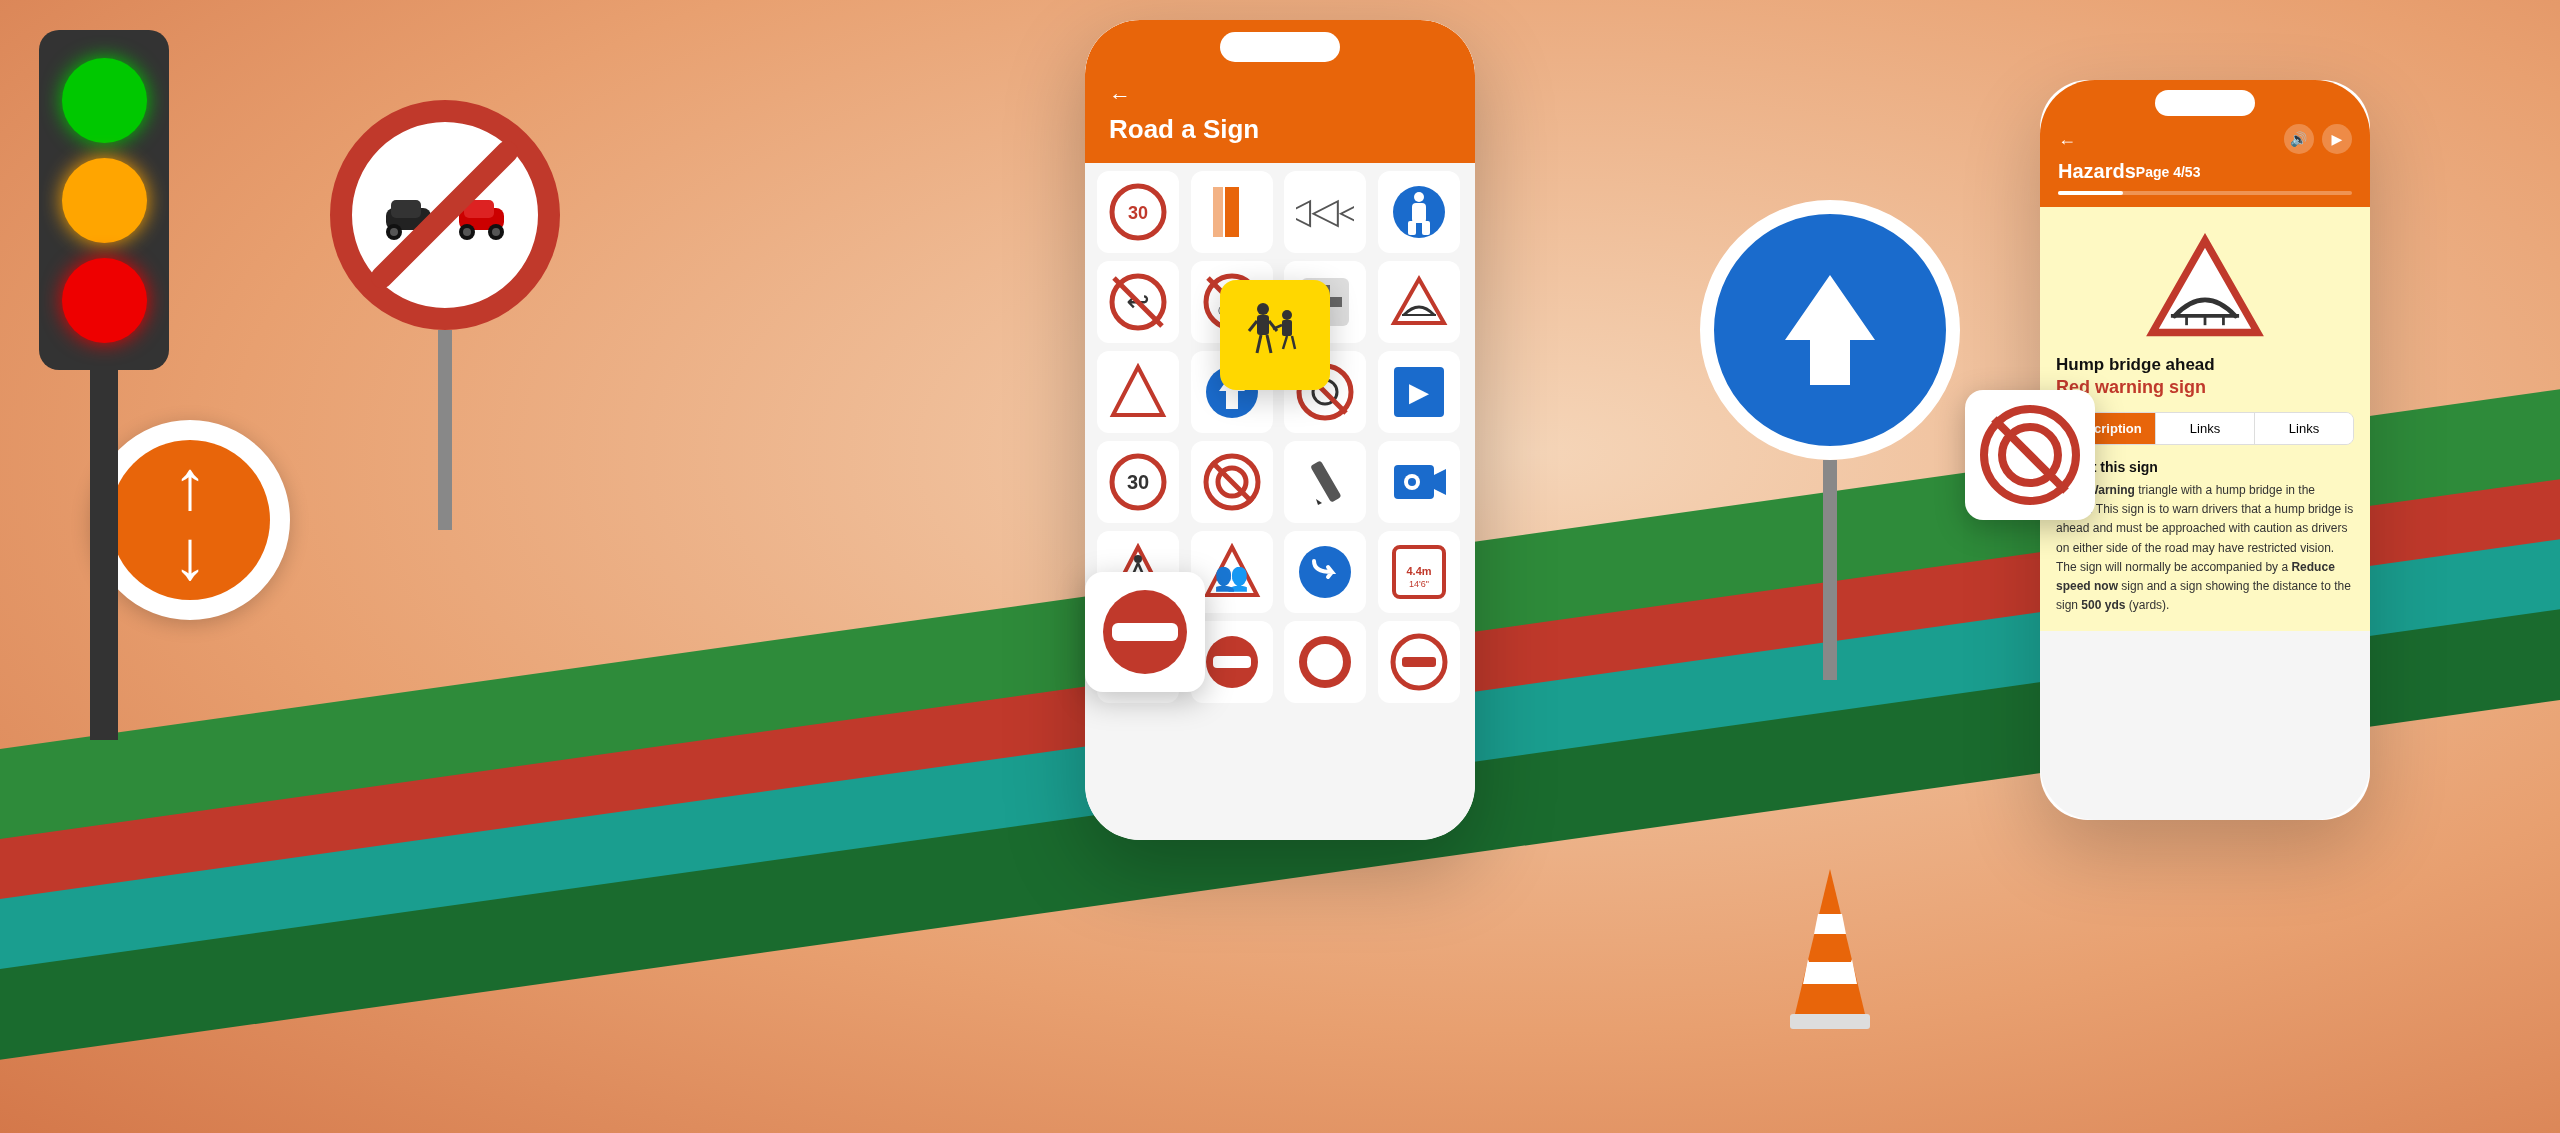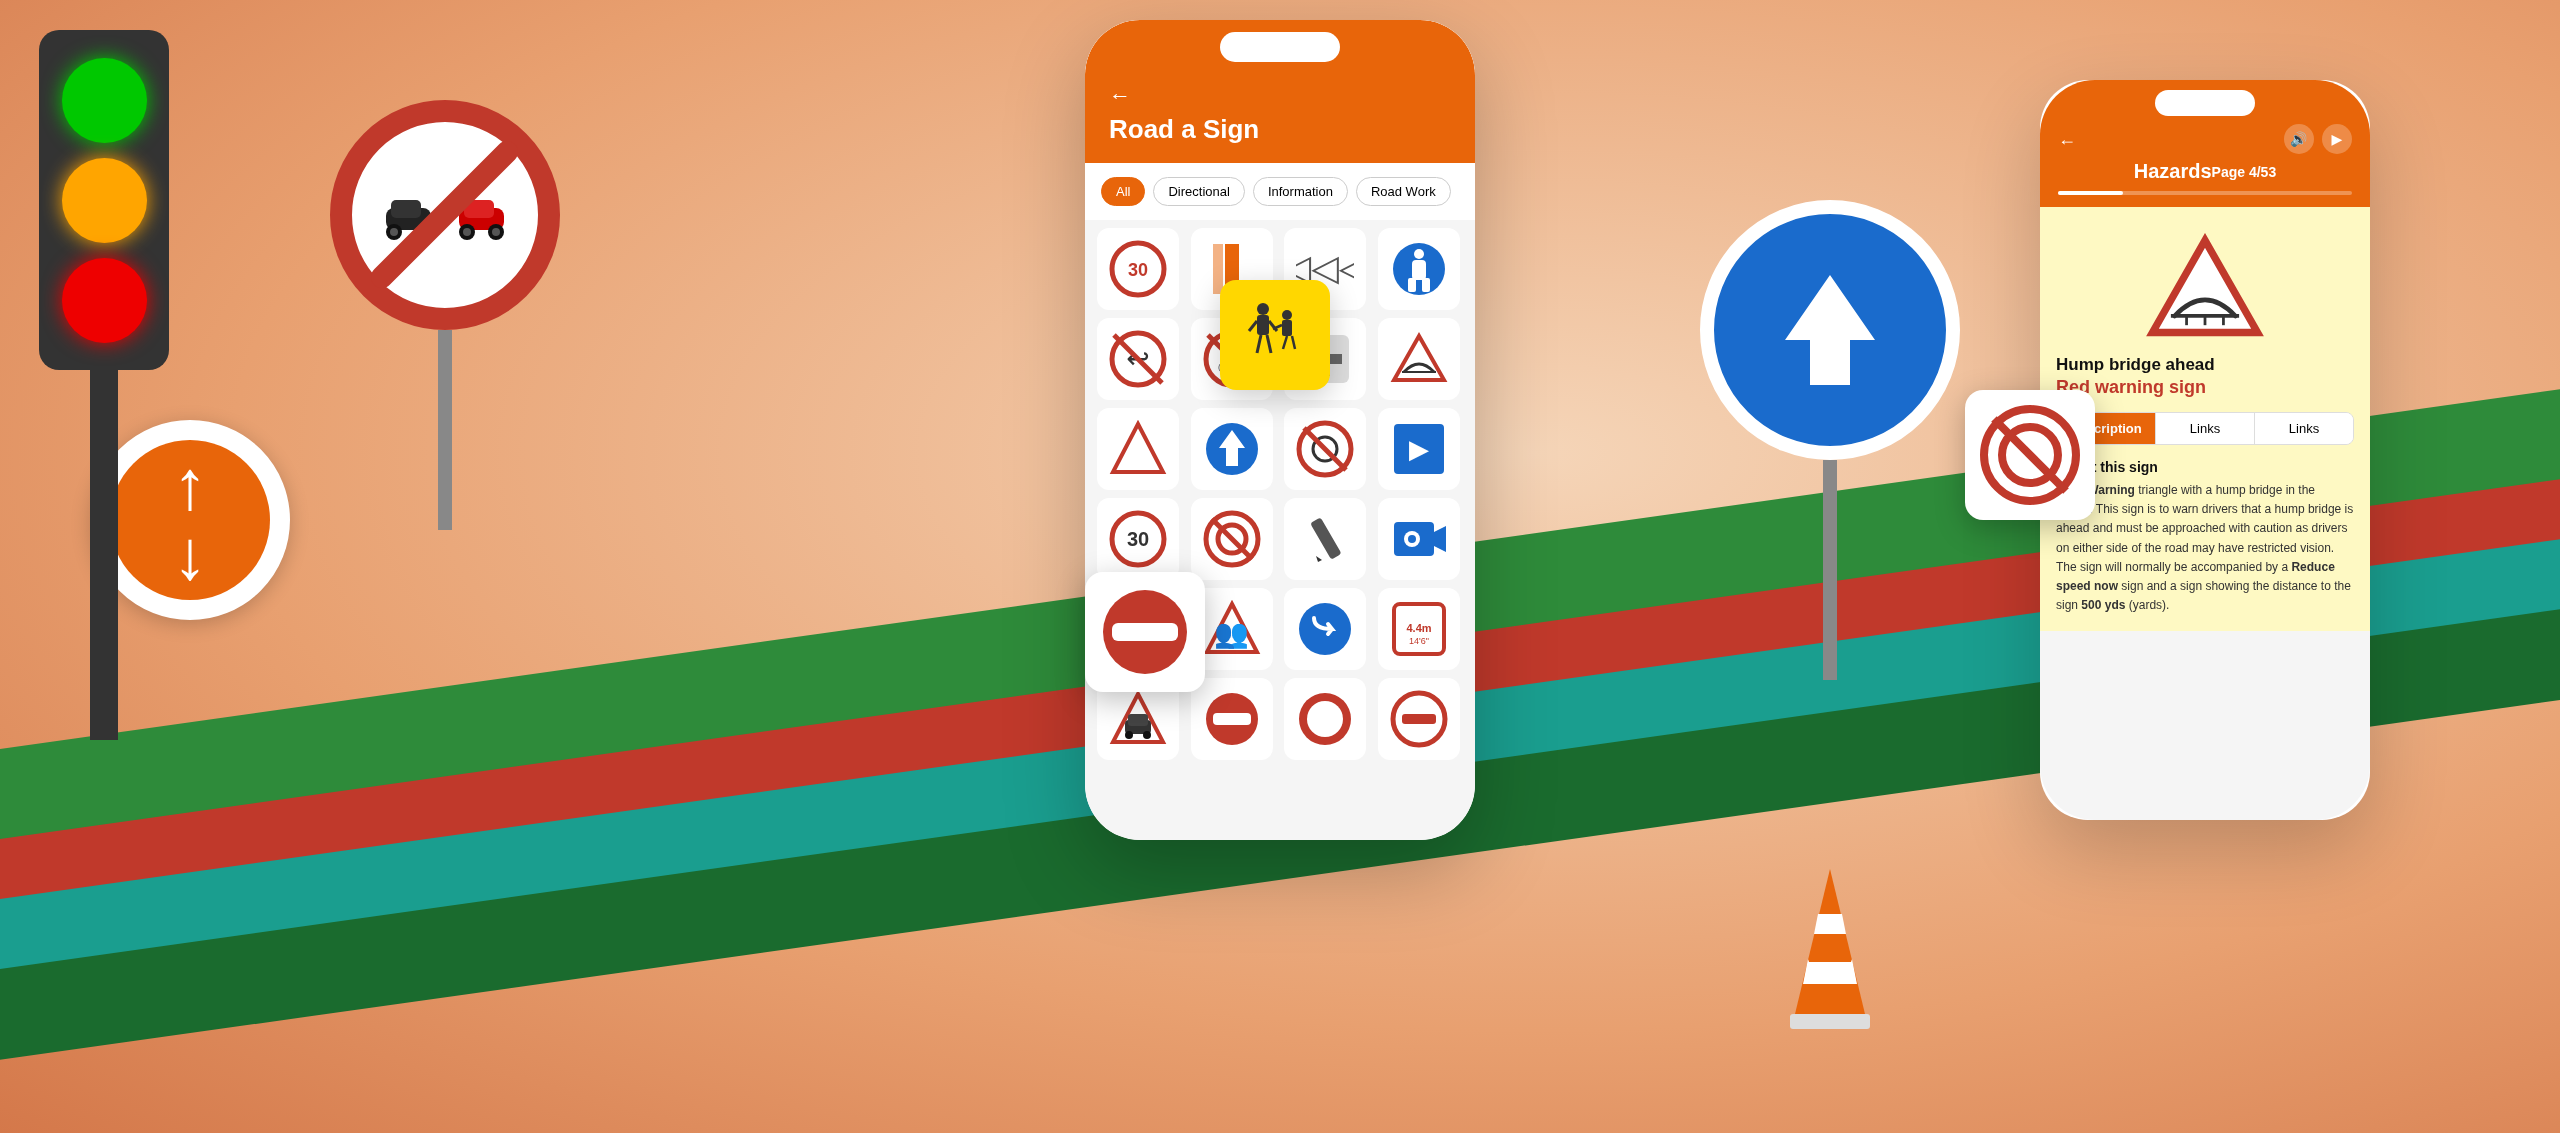--- a/index.html
+++ b/index.html
@@ -290,21 +290,21 @@
     }
     .phone-secondary .phone-screen {
       background: #f5f5f5;
     }
     .phone-secondary .phone-header {
       background: #e8650a;
       padding: 50px 20px 14px;
     }
     .secondary-header-row {
       display: flex;
-      justify-content: center;
+      justify-content: flex-start;
       align-items: center;
     }
     .secondary-title {
       color: white;
       font-size: 20px;
       font-weight: 700;
     }
     .secondary-page {
       color: white;
       font-size: 14px;
@@ -487,26 +487,20 @@
 <div class="phone-main">
   <div class="phone-screen">
 
     <div class="phone-notch"></div>
 
     <div class="phone-header">
       <div class="phone-back-arrow">←</div>
       <div class="phone-title">Road a Sign</div>
     </div>
 
-    <div class="filter-tabs">
-      <div class="filter-tab active">All</div>
-      <div class="filter-tab">Directional</div>
-      <div class="filter-tab">Information</div>
-      <div class="filter-tab">Road Work</div>
-    </div>
 
     <div class="signs-grid">
 
       <div class="sign-cell">
         <svg width="58" height="58" viewBox="0 0 58 58">
             <circle cx="29" cy="29" r="26" fill="white" stroke="#c0392b" stroke-width="5"></circle>
             <text x="29" y="36" text-anchor="middle" font-size="18" font-weight="bold" fill="#c0392b">30</text>
           </svg>
       </div>
       <div class="sign-cell">

